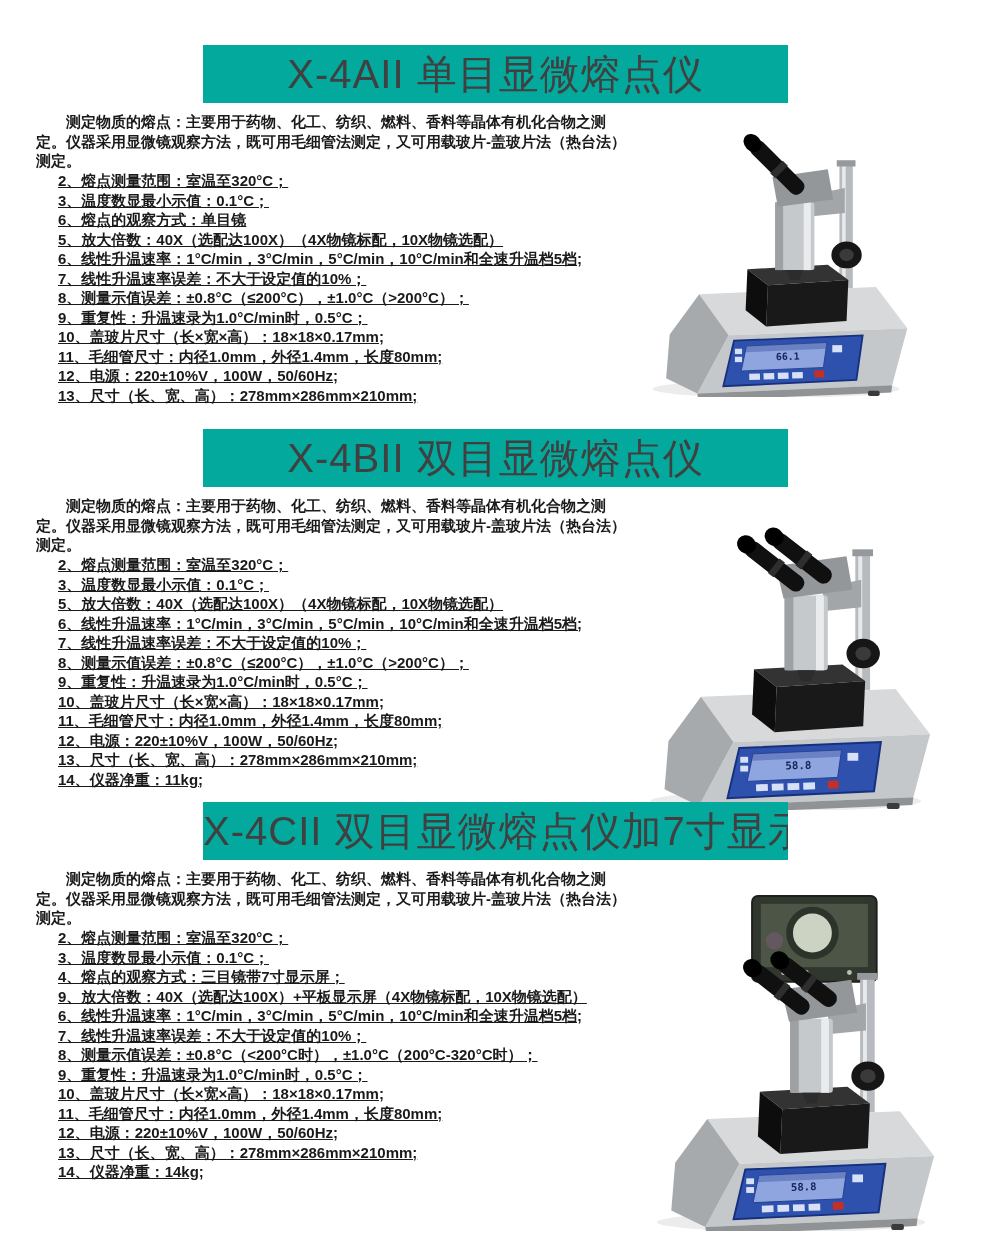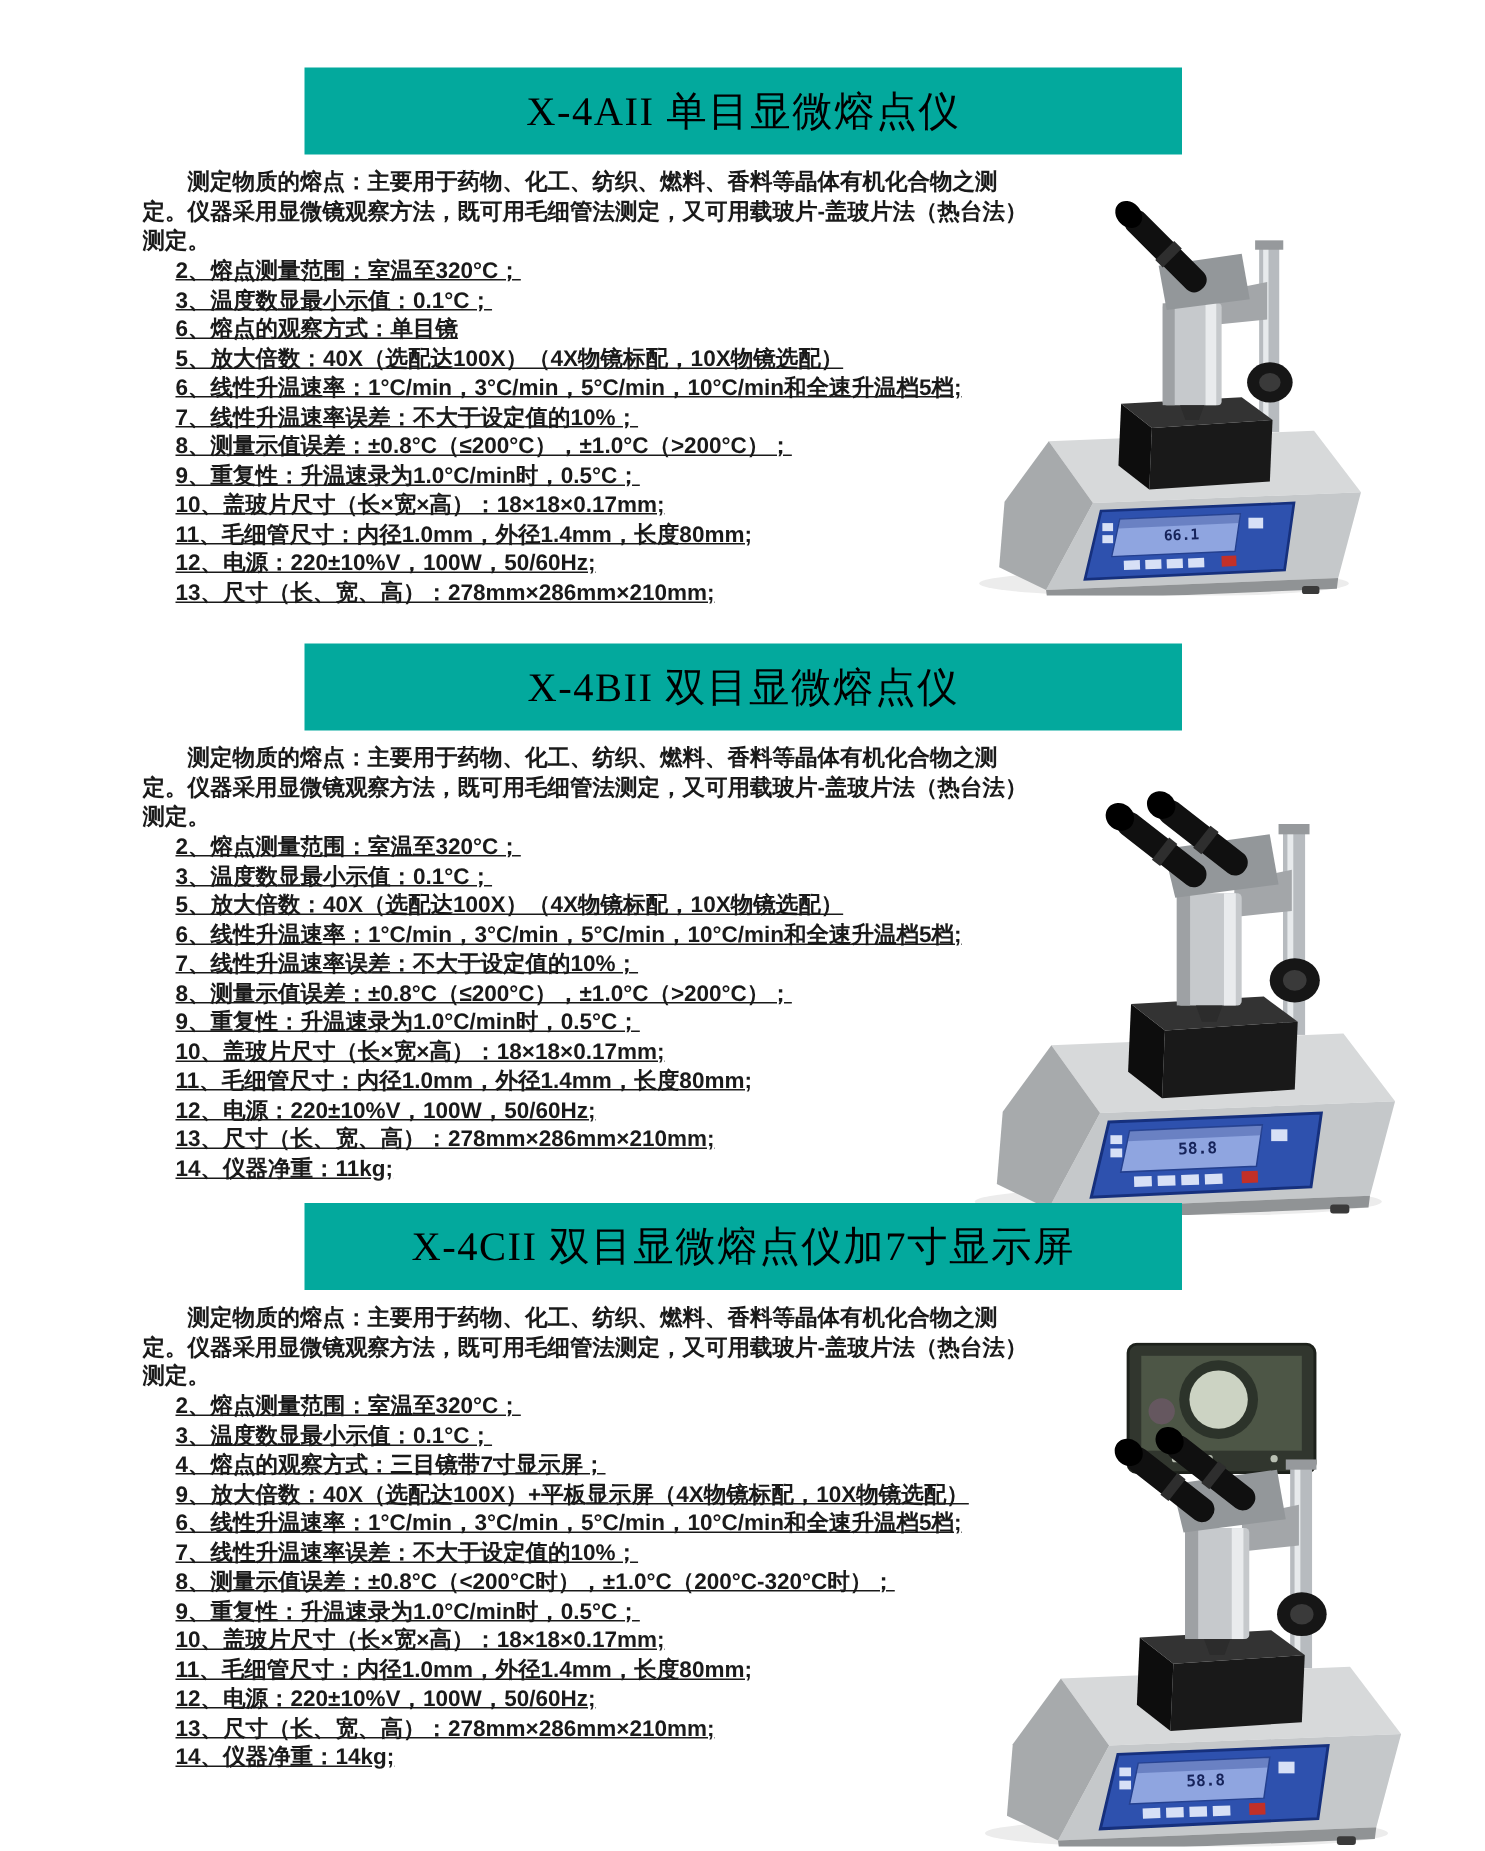--- a/index.html
+++ b/index.html
@@ -19,28 +19,27 @@
     height:58px;
     background:#03a99d;
     text-align:center;
     overflow:hidden;
     white-space:nowrap;
   }
   .s1 .banner{margin-top:45px;}
   .s2 .banner{margin-top:24px;}
   .s3 .banner{margin-top:13px;}
   .banner-text{
-    color:#000000;
-    font-size:27px;
+    color:#404040;
+    font-size:40px;
     line-height:58px;
     letter-spacing:1px;
-    font-family:Liberation Serif, serif;
   }
   .content{
-    margin:9px 0 0 95px;
+    margin:9px 0 0 36px;
     width:600px;
     font-size:15px;
     font-weight:bold;
     line-height:19.5px;
   }
   .intro{
     margin:0;
     width:592px;
     height:59px;
     overflow:hidden;

